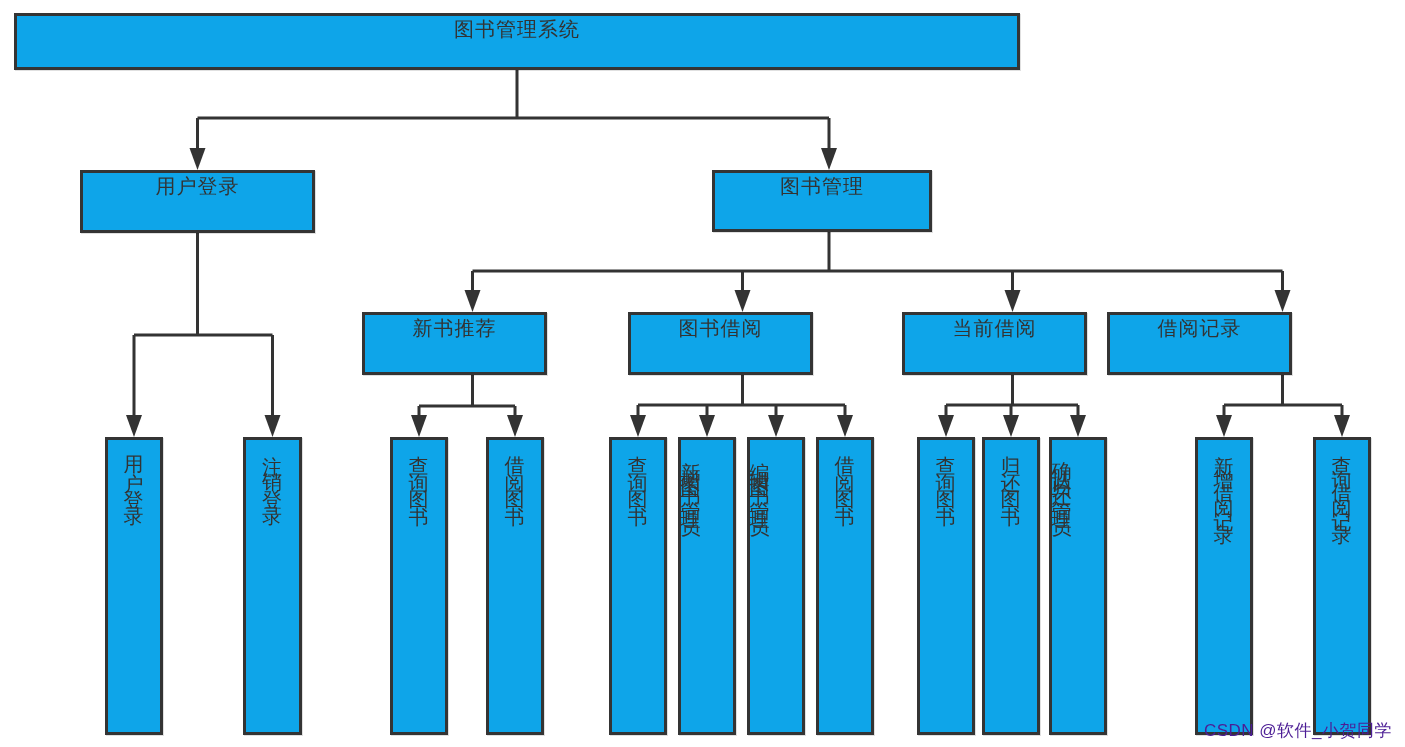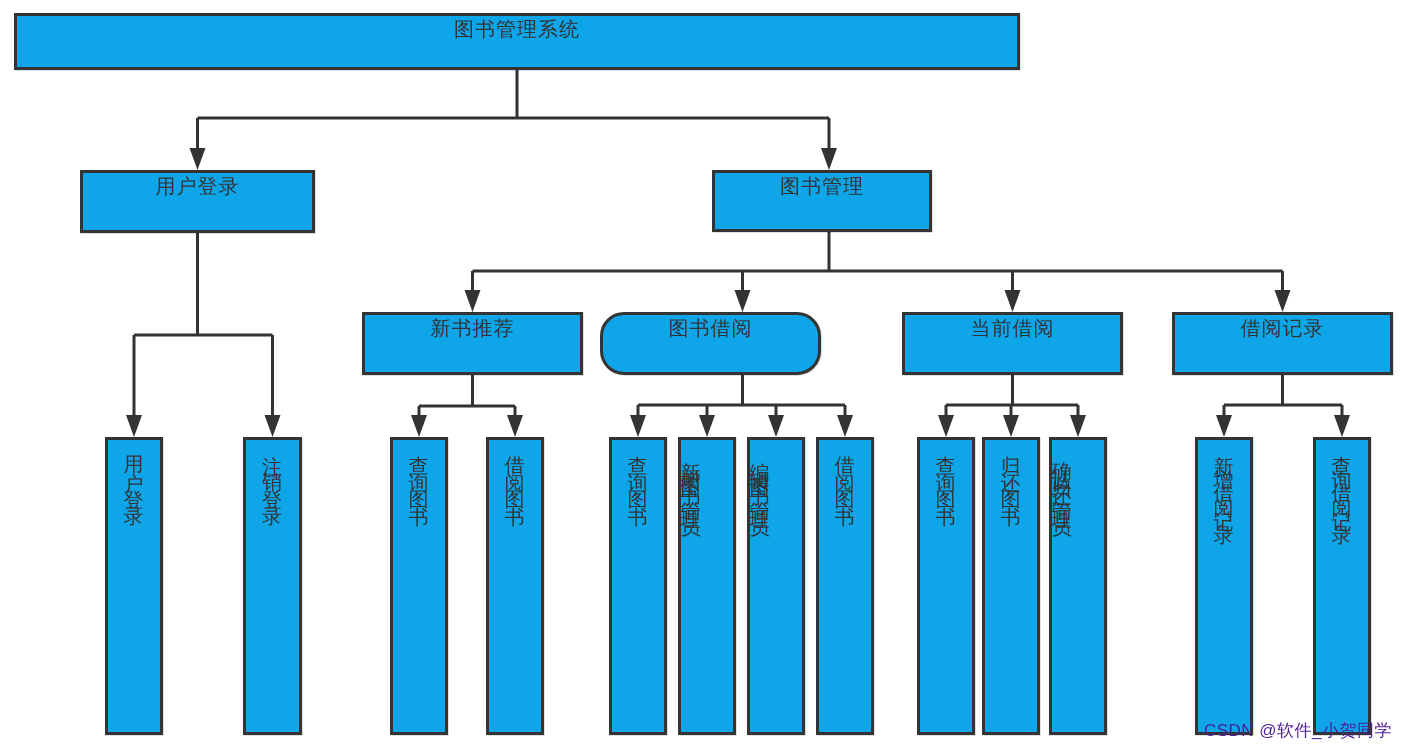--- a/index.html
+++ b/index.html
@@ -30,23 +30,23 @@
     box-shadow: 1px 1px 0 rgba(0,0,0,0.12);
   }
   .hlabel {
     font-size: 20px;
     letter-spacing: 1px;
     white-space: nowrap;
   }
   .root   { left: 14px;  top: 13px;  width: 1006px; height: 57px; }
   .l2a    { left: 80px;  top: 170px; width: 235px;  height: 63px; }
   .l2b    { left: 712px; top: 170px; width: 220px;  height: 62px; }
-  .l3     { top: 312px; width: 221px; height: 63px; }
-  .l3a { left: 362px; }  .l3b { left: 600px; border-radius: 24px; }
-  .l3c { left: 902px; }  .l3d { left: 1172px; }
+  .l3     { top: 312px; width: 185px; height: 63px; }
+  .l3a { left: 362px; }  .l3b { left: 628px; }
+  .l3c { left: 902px; }  .l3d { left: 1107px; }
   .leaf   { top: 437px; width: 58px; height: 298px; }
   .leaf .vlabel {
     writing-mode: vertical-rl;
     font-size: 20px;
     letter-spacing: 17px;
     line-height: 1;
   }
   .leaf.top { justify-content: flex-start; padding-top: 6px; }
   .leaf.top .vlabel { letter-spacing: 8px; }
   .leaf.mid .vlabel { letter-spacing: 14px; }

